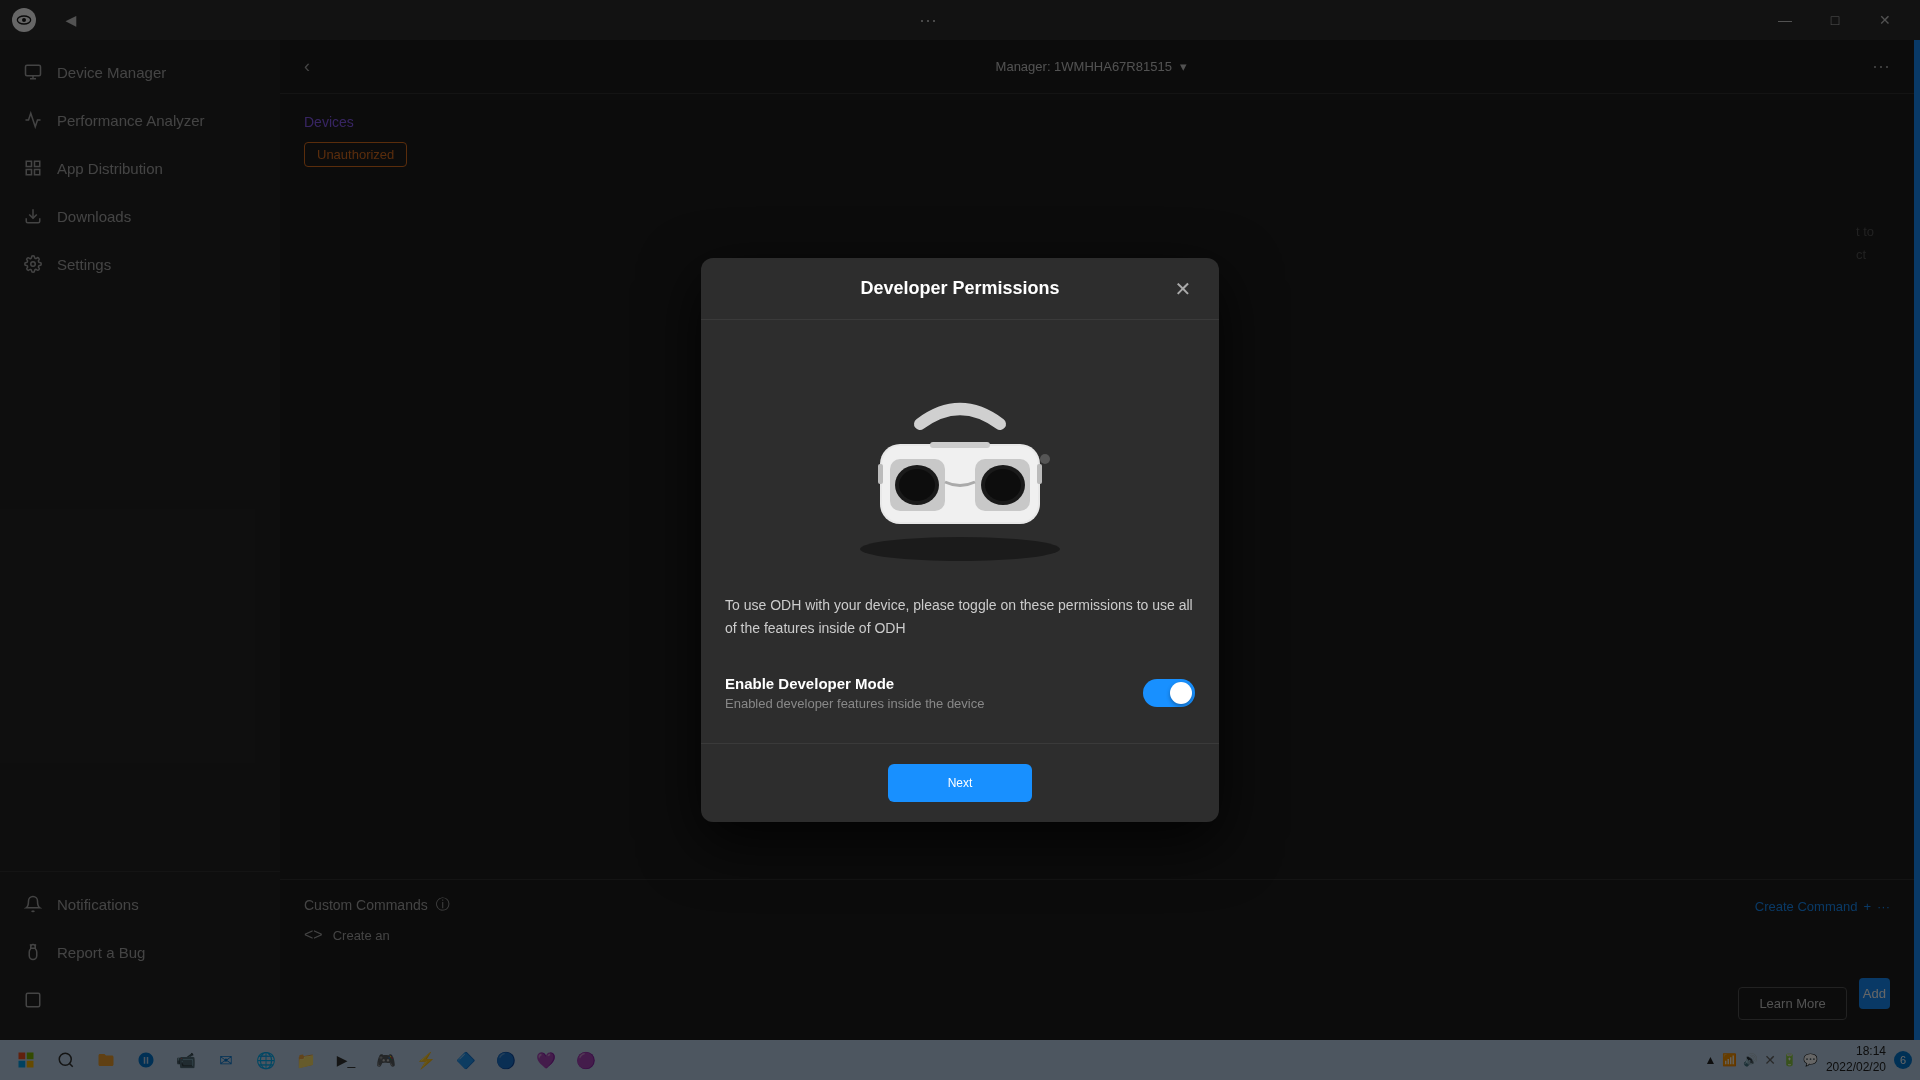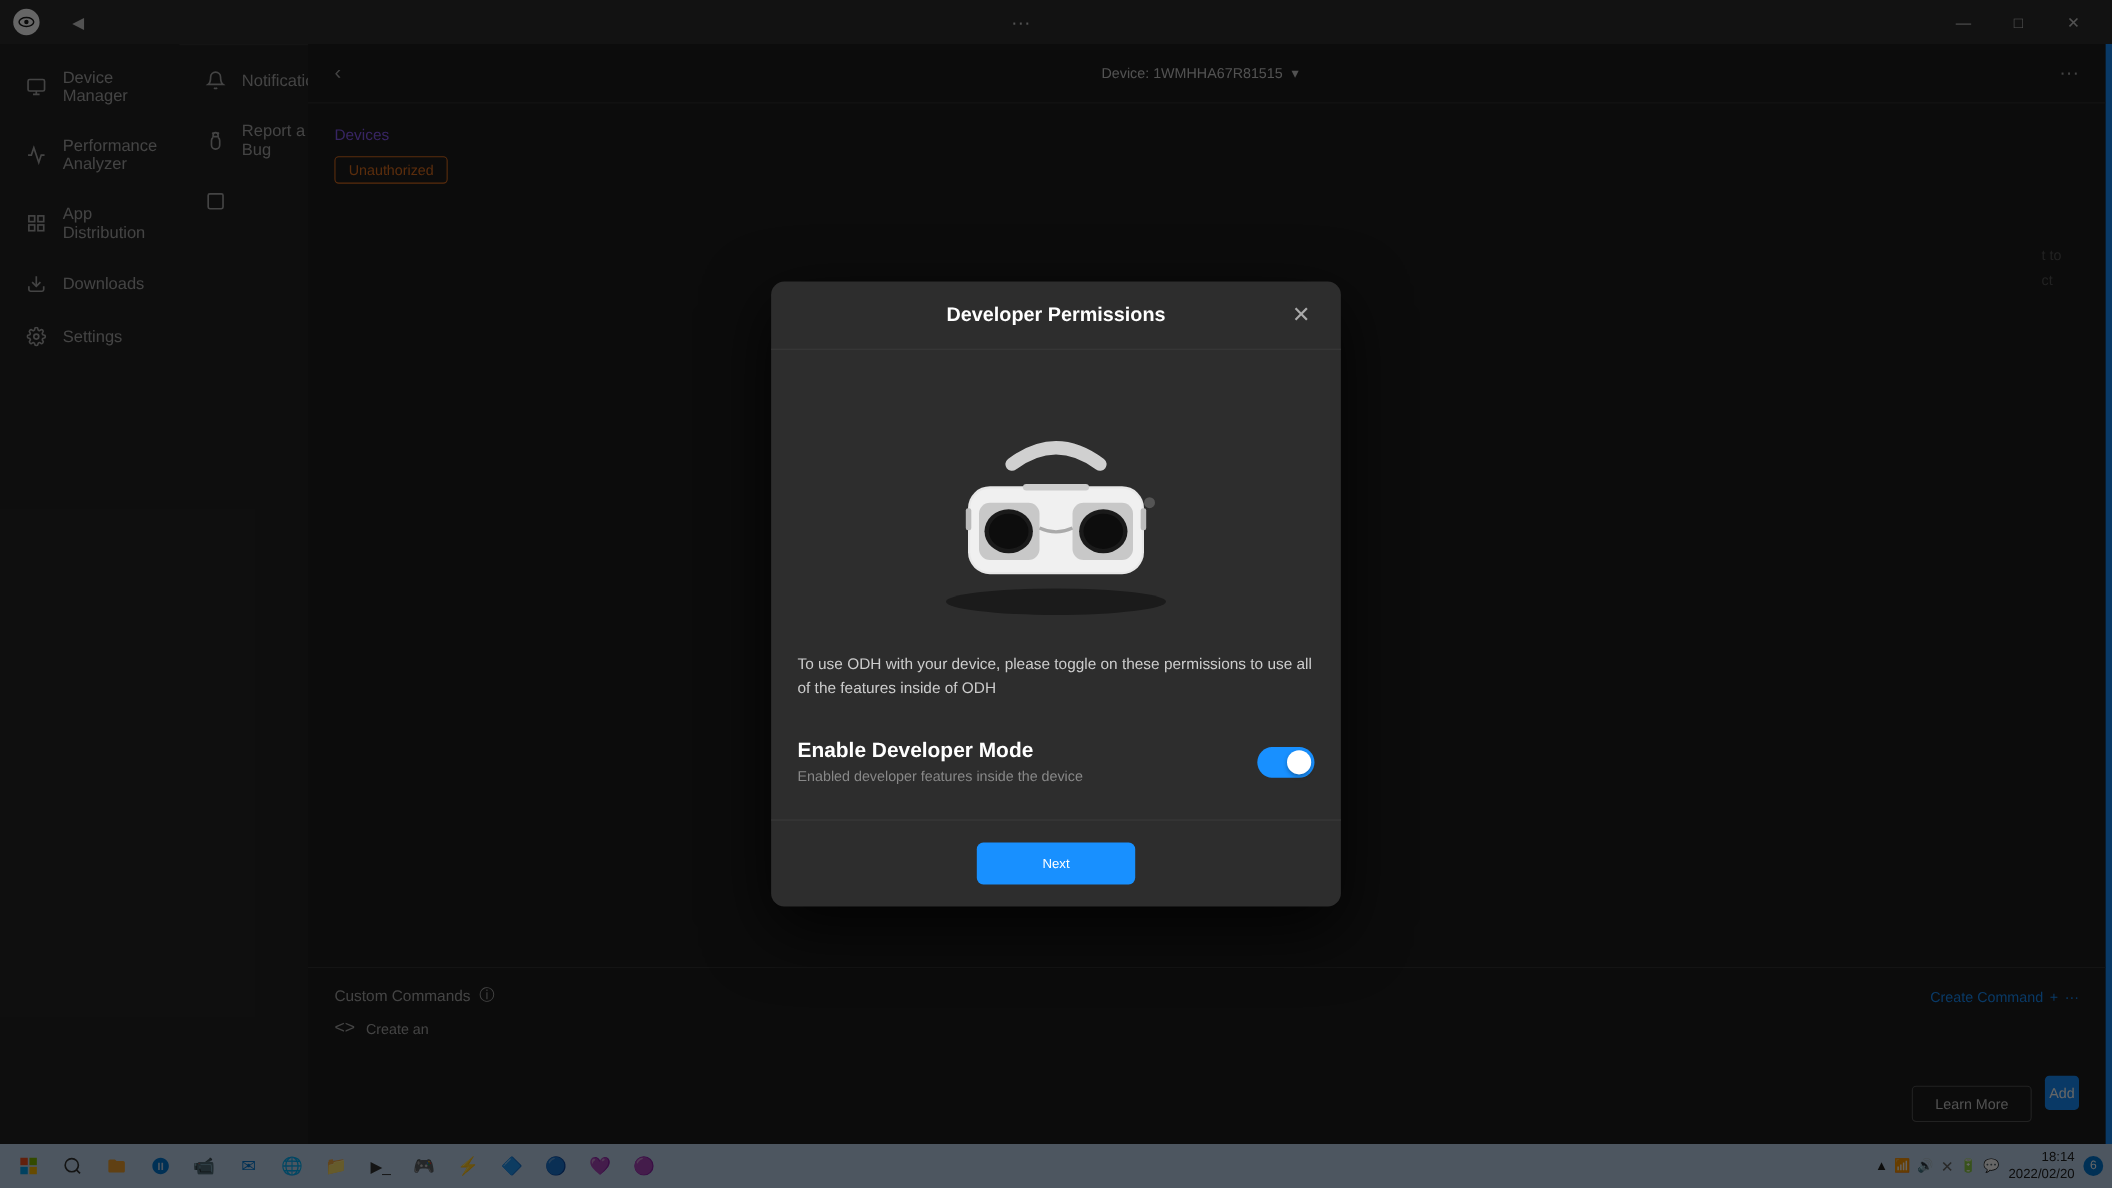--- a/index.html
+++ b/index.html
@@ -61,21 +61,21 @@
       position: absolute;
       top: 40px; left: 0; right: 0; bottom: 40px;
       display: flex;
     }
 
     
     .sidebar {
       width: 280px;
       background: #252525;
       display: flex;
-      flex-direction: row;
+      flex-direction: column;
       flex-shrink: 0;
     }
     .sidebar-nav {
       flex: 1;
       padding: 8px 0;
     }
     .sidebar-item {
       display: flex;
       align-items: center;
       gap: 14px;
@@ -305,21 +305,21 @@
 
     
     .toggle-row {
       display: flex;
       align-items: center;
       justify-content: space-between;
       padding: 8px 0;
     }
     .toggle-info .toggle-title {
       color: #fff;
-      font-size: 19px;
+      font-size: 15px;
       font-weight: 600;
       margin-bottom: 4px;
     }
     .toggle-info .toggle-desc {
       color: #888;
       font-size: 13px;
     }
     .toggle-switch {
       position: relative;
       width: 52px;
@@ -541,21 +541,21 @@
       </div>
     </div>
   </div>
 
   <div class="main-content">
     <div class="main-header">
       <div class="main-header-left">
         <span class="back-btn">‹</span>
       </div>
       <div class="device-indicator">
-        <span>Device: 1WMHHA67R81515</span>
+        <span>Manager: 1WMHHA67R81515</span>
         <span>▾</span>
       </div>
       <span class="more-btn">···</span>
     </div>
 
     <div class="devices-section">
       <div class="devices-label">Devices</div>
       <span class="device-badge">Unauthorized</span>
     </div>
 

